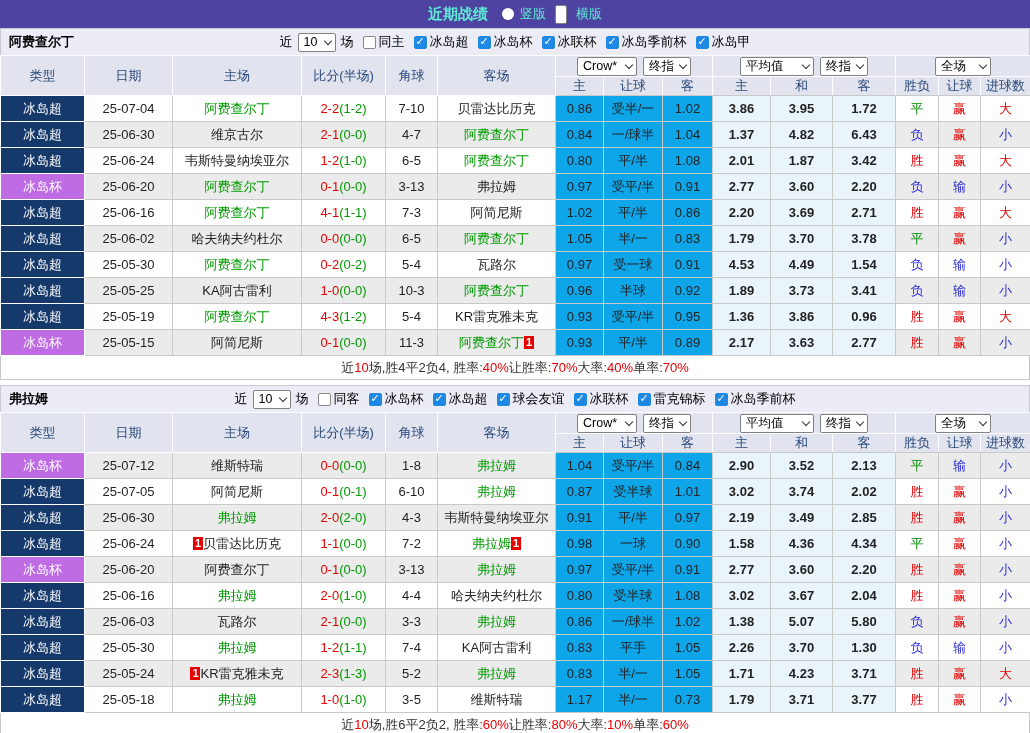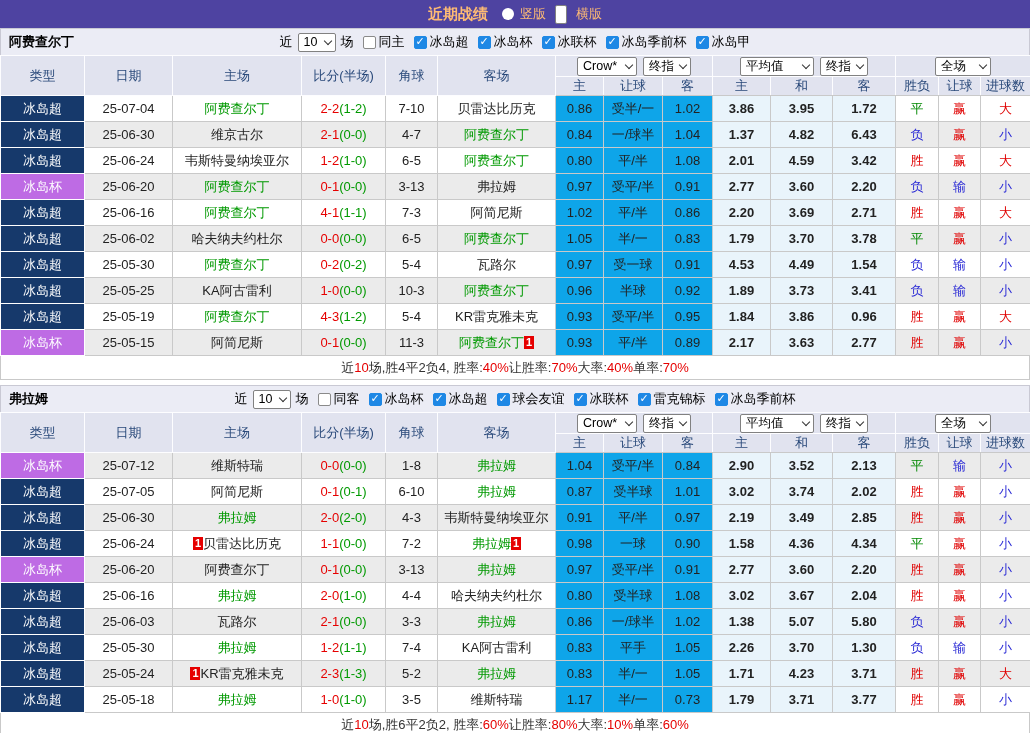--- a/index.html
+++ b/index.html
@@ -1,19 +1,19 @@
 <!DOCTYPE html>
 <html><head>
 <meta charset="utf-8">
 <style>
   html,body{margin:0;padding:0;}
   body{width:1030px;height:733px;overflow:hidden;background:#fff;
        font-family:"Liberation Sans","DejaVu Sans",sans-serif;font-size:13px;color:#222;}
   
-  .topbar{height:28px;background:#4e43a1;color:#fdba74;display:flex;align-items:center;justify-content:center;gap:6px;}
+  .topbar{height:28px;background:#4e43a1;color:#5eead4;display:flex;align-items:center;justify-content:center;gap:6px;}
   .topbar .title{font-weight:bold;font-size:15px;margin-right:8px;}
   .radio{width:12px;height:12px;border-radius:50%;background:#fff;display:inline-block;}
   .radio.sel::after{content:"";display:block;width:6px;height:6px;margin:3px;border-radius:50%;background:#1565d8;}
   .rlabel{font-size:13px;text-align:right;}
   
   .teamrow{height:27px;background:#ebecf5;position:relative;display:flex;align-items:center;border:1px solid #c9c9d4;border-bottom:none;box-sizing:border-box;}
   .teamname{position:absolute;left:8px;font-weight:bold;color:#000;font-size:13px;}
   .filters{margin:0 auto;display:flex;align-items:center;gap:2px;color:#000;}
   
   .sel{display:inline-flex;align-items:center;justify-content:space-between;background:#fff;border:1px solid #818181;
@@ -195,21 +195,21 @@
           <td class="lg super">冰岛超</td>
           <td>25-06-24</td>
           <td><span class="">韦斯特曼纳埃亚尔</span></td>
           <td><span class="ft">1-2</span><span class="ht">(1-0)</span></td>
           <td>6-5</td>
           <td><span class="t-team">阿费查尔丁</span></td>
           <td class="oddc">0.80</td>
           <td class="oddc">平/半</td>
           <td class="oddc">1.08</td>
           <td class="avgc">2.01</td>
-          <td class="avgc">4.59</td>
+          <td class="avgc">1.87</td>
           <td class="avgc">3.42</td>
           <td class="t-red">胜</td>
           <td class="t-red">赢</td>
           <td class="t-red">大</td>
         </tr>
         <tr class="rg">
           <td class="lg cup">冰岛杯</td>
           <td>25-06-20</td>
           <td><span class="t-team">阿费查尔丁</span></td>
           <td><span class="ft">0-1</span><span class="ht">(0-0)</span></td>
@@ -296,21 +296,21 @@
         <tr class="rw">
           <td class="lg super">冰岛超</td>
           <td>25-05-19</td>
           <td><span class="t-team">阿费查尔丁</span></td>
           <td><span class="ft">4-3</span><span class="ht">(1-2)</span></td>
           <td>5-4</td>
           <td><span class="">KR雷克雅未克</span></td>
           <td class="oddc">0.93</td>
           <td class="oddc">受平/半</td>
           <td class="oddc">0.95</td>
-          <td class="avgc">1.84</td>
+          <td class="avgc">1.36</td>
           <td class="avgc">3.86</td>
           <td class="avgc">0.96</td>
           <td class="t-red">胜</td>
           <td class="t-red">赢</td>
           <td class="t-red">大</td>
         </tr>
         <tr class="rg">
           <td class="lg cup">冰岛杯</td>
           <td>25-05-15</td>
           <td><span class="">阿简尼斯</span></td>

